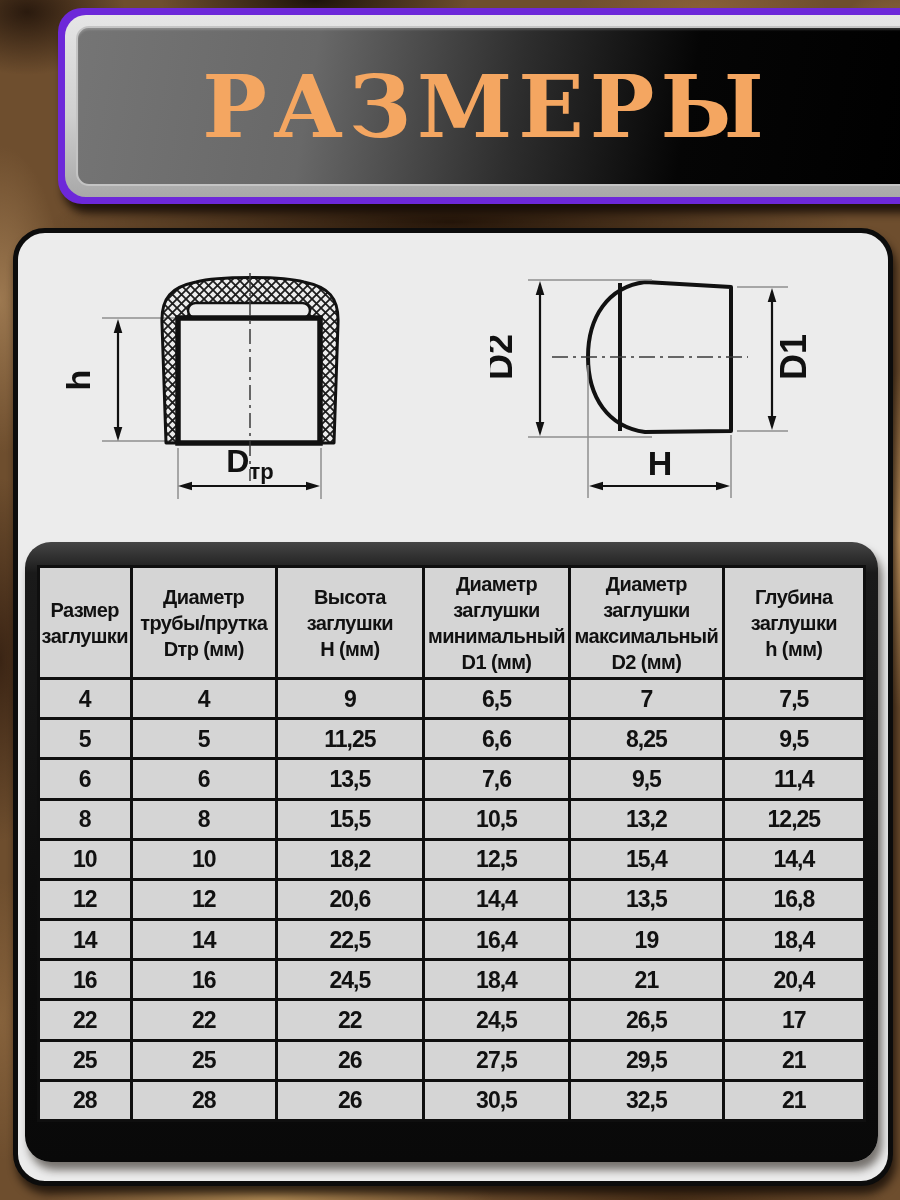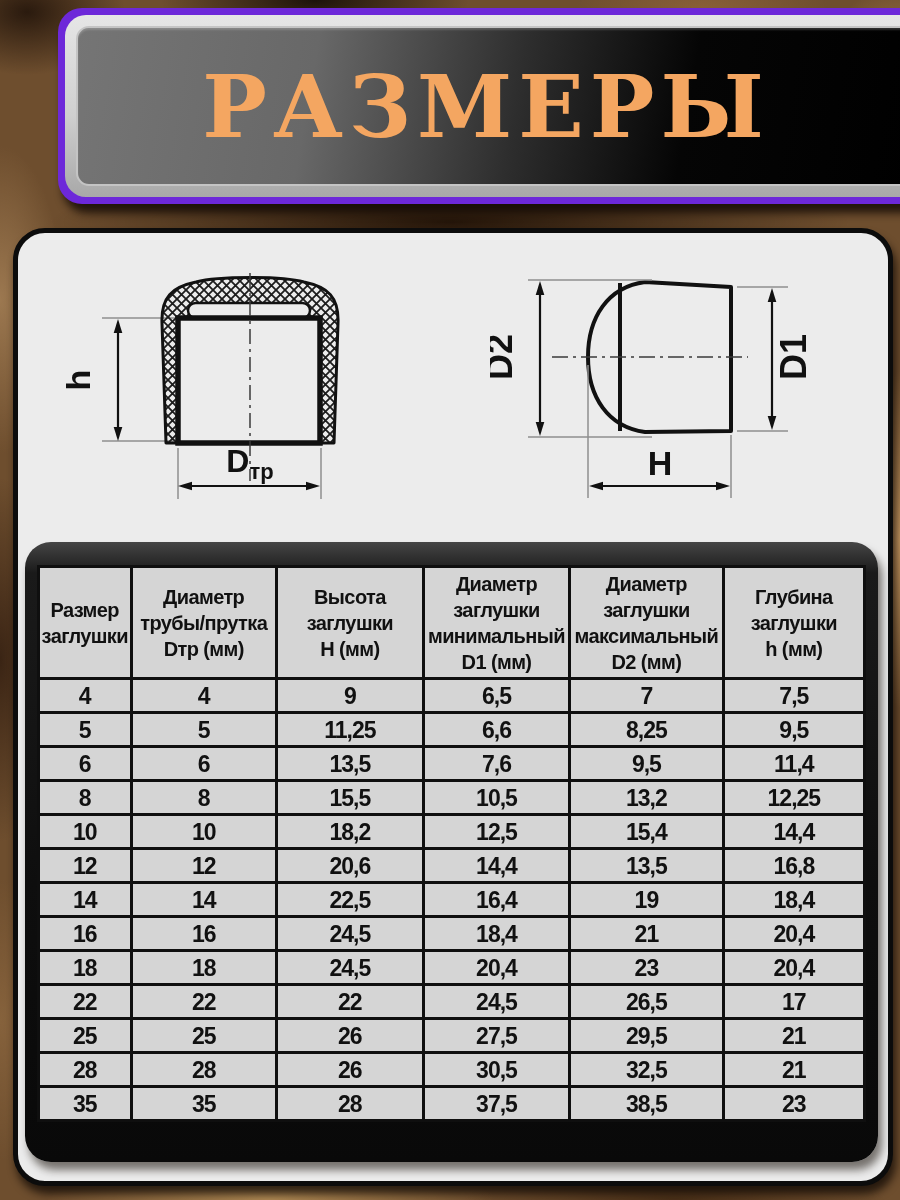--- a/index.html
+++ b/index.html
@@ -243,28 +243,20 @@
           </tr>
           <tr>
             <td>16</td>
             <td>16</td>
             <td>24,5</td>
             <td>18,4</td>
             <td>21</td>
             <td>20,4</td>
           </tr>
           <tr>
-            <td>18</td>
-            <td>18</td>
-            <td>24,5</td>
-            <td>20,4</td>
-            <td>23</td>
-            <td>20,4</td>
-          </tr>
-          <tr>
             <td>22</td>
             <td>22</td>
             <td>22</td>
             <td>24,5</td>
             <td>26,5</td>
             <td>17</td>
           </tr>
           <tr>
             <td>25</td>
             <td>25</td>
@@ -274,24 +266,16 @@
             <td>21</td>
           </tr>
           <tr>
             <td>28</td>
             <td>28</td>
             <td>26</td>
             <td>30,5</td>
             <td>32,5</td>
             <td>21</td>
           </tr>
-          <tr>
-            <td>35</td>
-            <td>35</td>
-            <td>28</td>
-            <td>37,5</td>
-            <td>38,5</td>
-            <td>23</td>
-          </tr>
         </tbody>
     </table>
   </div>
 </div>
 
 </body></html>

